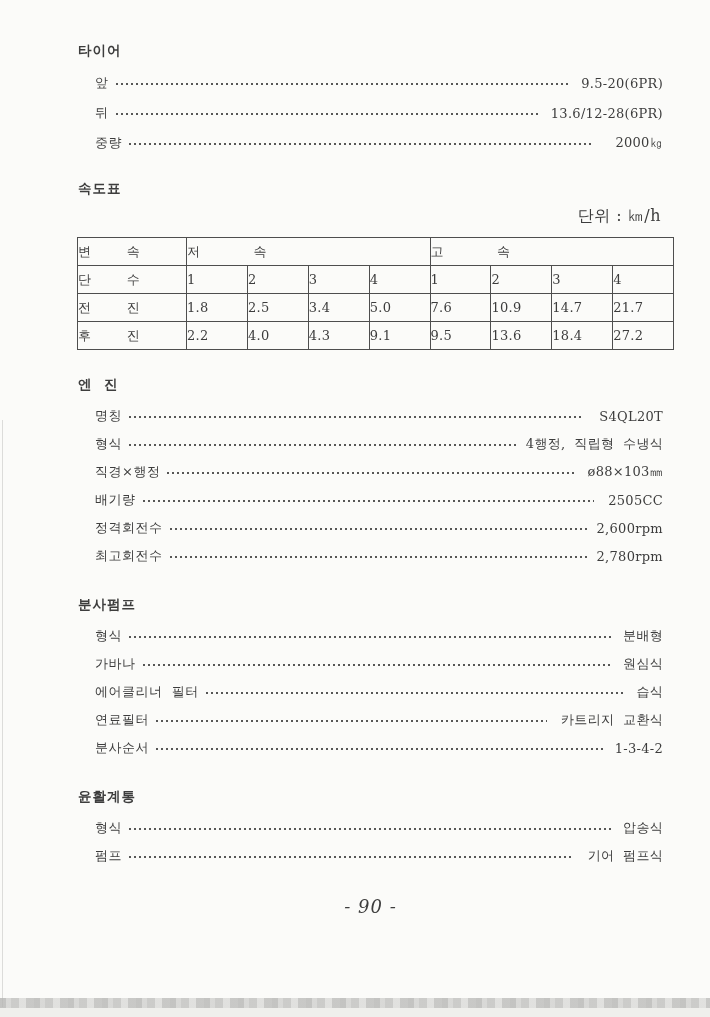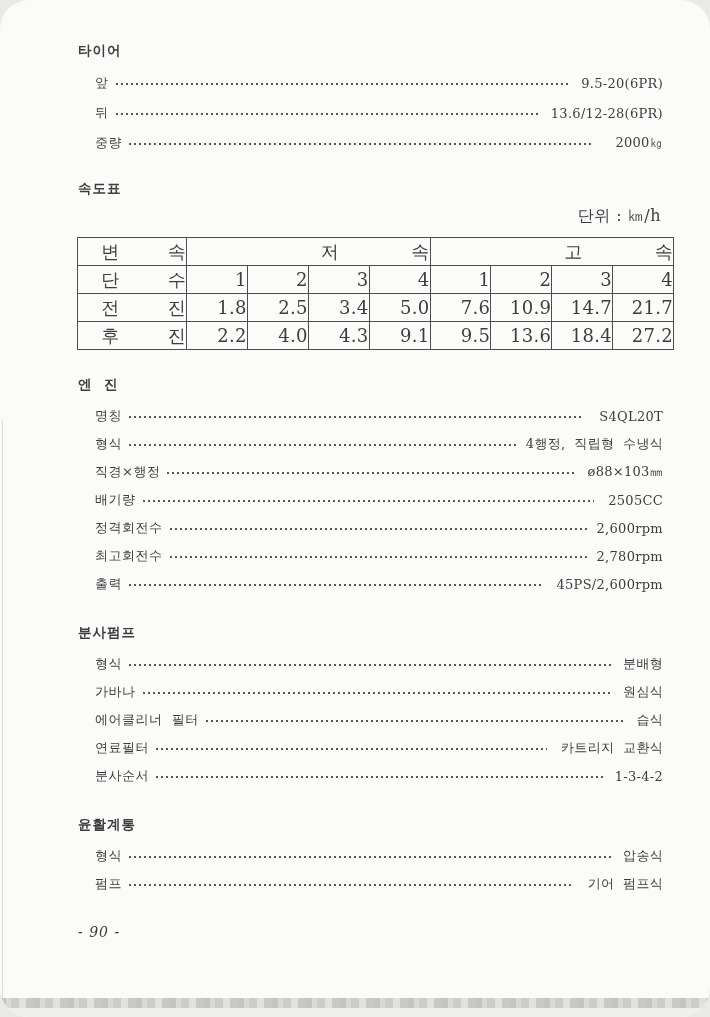--- a/index.html
+++ b/index.html
@@ -7,21 +7,20 @@
   body { font-family: "DejaVu Serif", "Liberation Serif", serif; }
 
   .page {
     position: relative;
     width: 710px;
     height: 1017px;
     margin: 0 auto;
     background: #fbfbf9;
     color: #3d3d3d;
     overflow: hidden;
-    border-radius: 29px;
   }
   .content {
     position: absolute;
     left: 78px;
     top: 42px;
     width: 585px; 
   }
 
   .section-title {
     font-size: 13.5px;
@@ -64,33 +63,33 @@
 
   table.speed {
     border-collapse: collapse;
     table-layout: fixed;
     width: 597px;
     margin-left: -1px;
   }
   table.speed td {
     border: 1.5px solid #4e4e4e;
     height: 28px;
-    text-align: right;
+    text-align: left;
     vertical-align: middle;
-    font-size: 18px;
+    font-size: 13px;
     white-space: pre;
     letter-spacing: 0.3px;
   }
   td.corner-cell { width: 109px; }
   td.num-cell { width: 61px; }
 
   .page-number {
-    text-align: left;
+    text-align: center;
     font-style: italic;
-    font-size: 14px;
+    font-size: 18px;
     letter-spacing: 1px;
     margin-top: 26px;
     white-space: pre;
   }
 
   
   .scan-edge-line {
     position: absolute;
     left: 2px; top: 420px; bottom: 10px;
     width: 1px;
@@ -218,25 +217,20 @@
       <div class="spec-row h28">
         <span class="spec-label">정격회전수</span>
         <span class="leader"></span>
         <span class="spec-value">2,600rpm</span>
       </div>
       <div class="spec-row h28">
         <span class="spec-label">최고회전수</span>
         <span class="leader"></span>
         <span class="spec-value">2,780rpm</span>
       </div>
-      <div class="spec-row h28">
-        <span class="spec-label">출력</span>
-        <span class="leader" style="margin-right:13px"></span>
-        <span class="spec-value">45PS/2,600rpm</span>
-      </div>
     </div>
 
     <div class="section-gap-2"></div>
 
     <div>
       <div class="section-title">분사펌프</div>
       <div class="spec-row h28">
         <span class="spec-label">형식</span>
         <span class="leader"></span>
         <span class="spec-value">분배형</span>

